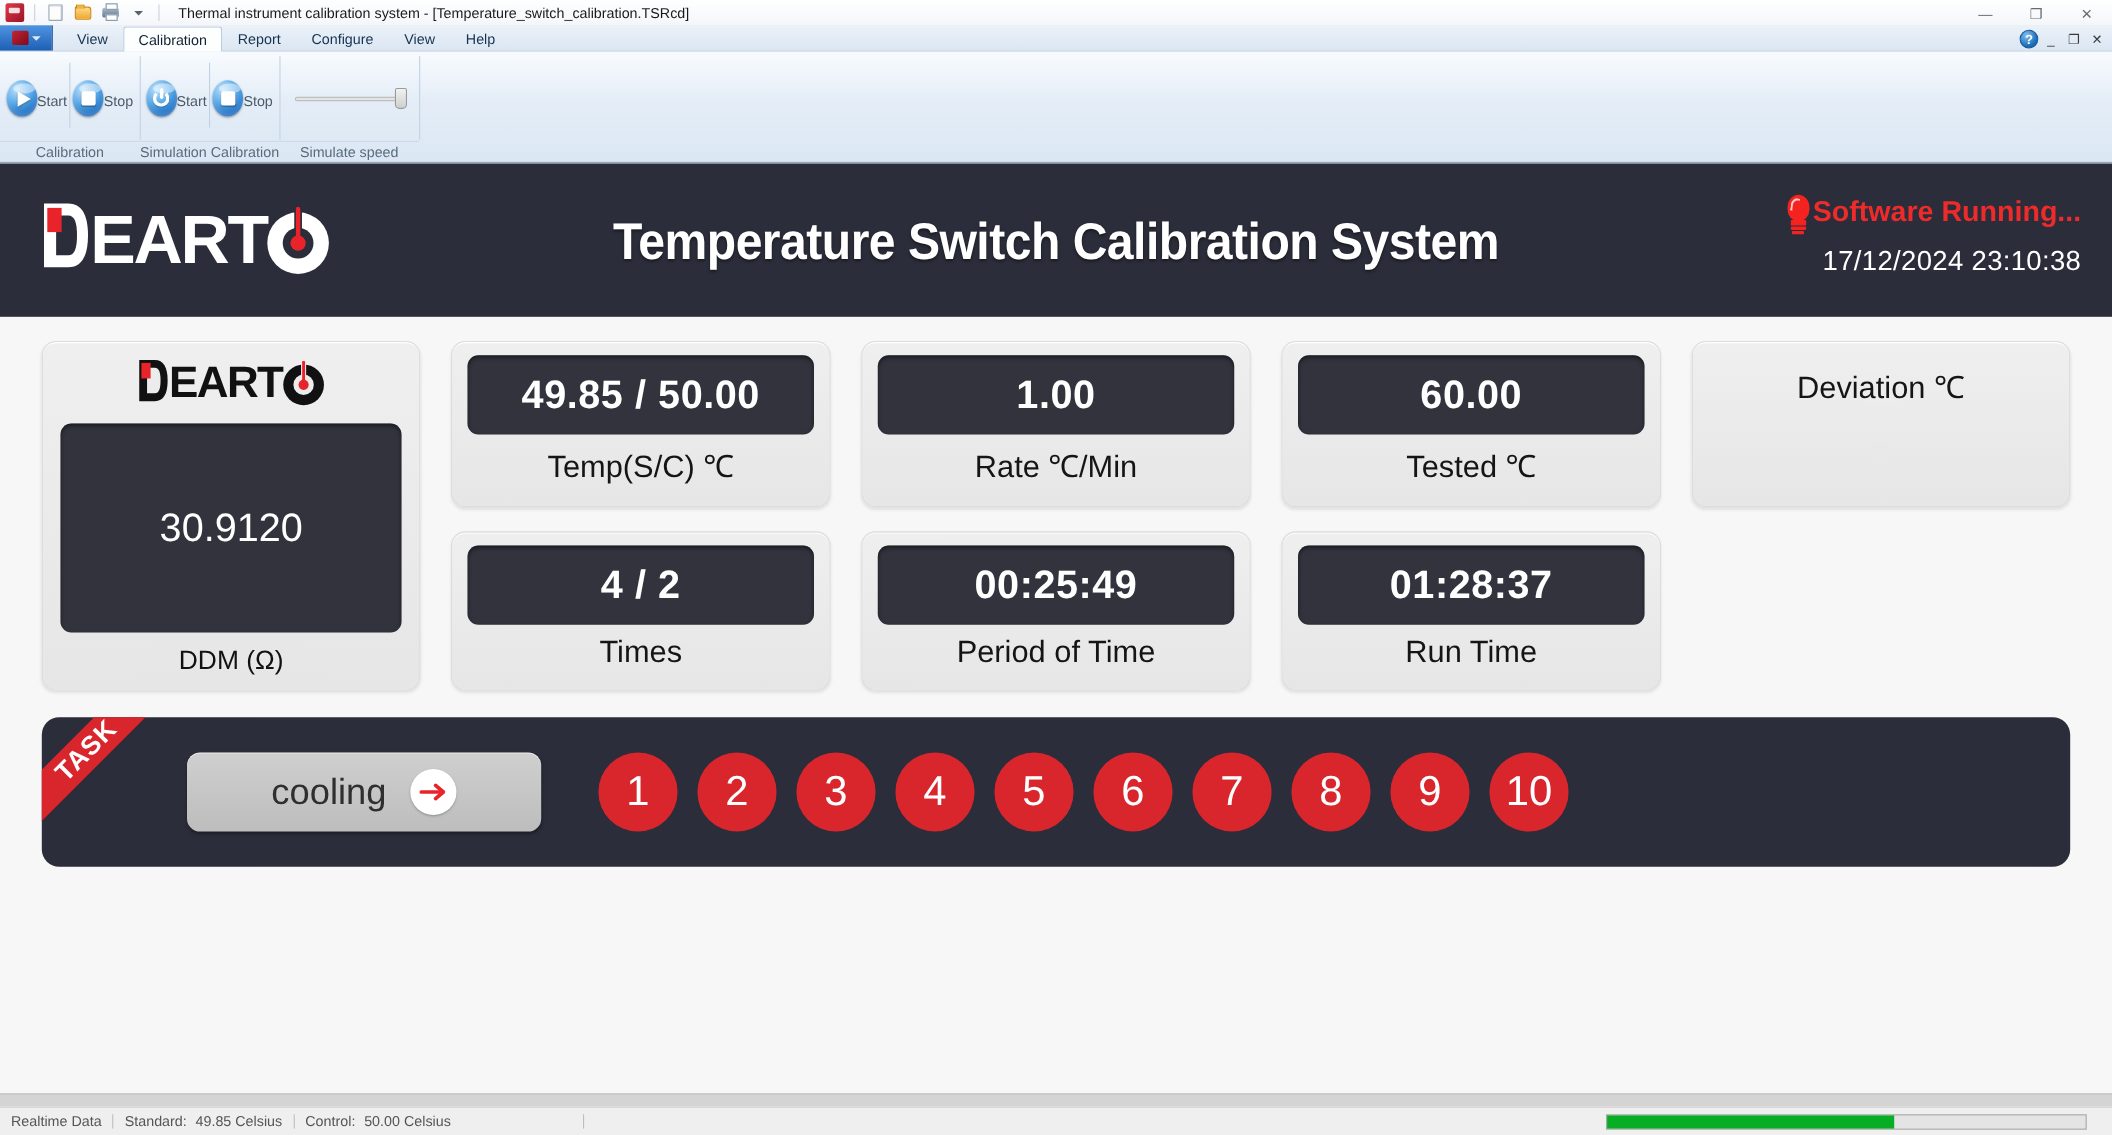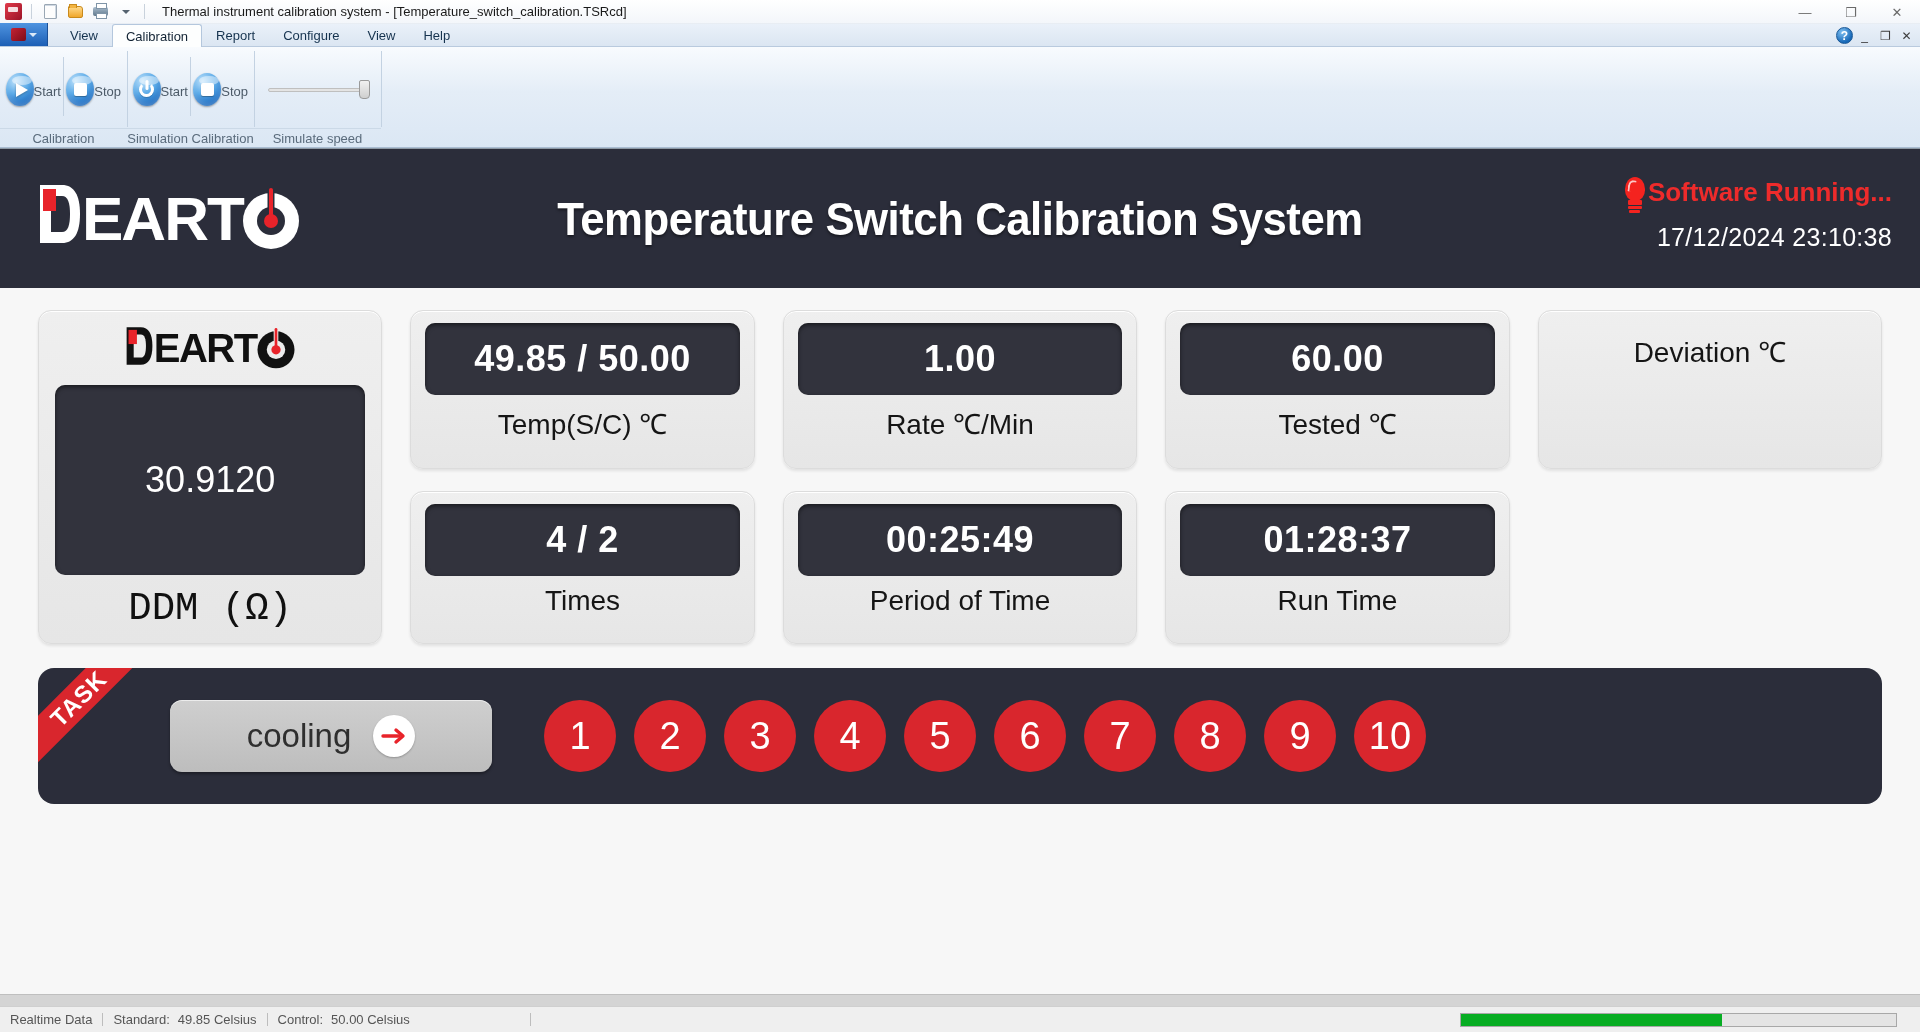--- a/index.html
+++ b/index.html
@@ -252,21 +252,21 @@
   
   .panel-ddm{ grid-row:1 / span 2; justify-content:flex-start; padding:14px 16px 12px; }
   .ddm-logo{ height:46px; display:flex; align-items:center; justify-content:center; margin-bottom:14px; }
   .ddm-readout{
     width:100%; flex:1; min-height:190px;
     background:#32333d; border-radius:10px;
     display:flex; align-items:center; justify-content:center;
     color:#fff; font-size:36px; font-weight:normal;
     box-shadow:inset 0 2px 4px rgba(0,0,0,.5);
   }
-  .ddm-label{ margin-top:12px; font-size:39px; color:#111;font-family:Liberation Mono, monospace; }
+  .ddm-label{ margin-top:12px; font-size:24px; color:#111; }
 
   
   .dlogo{ display:flex; align-items:center; }
   .dlogo .word{
     font-weight:bold; letter-spacing:-1px;
     display:flex; align-items:center;
   }
   .dlogo .dblock{
     position:relative; display:inline-block;
   }

